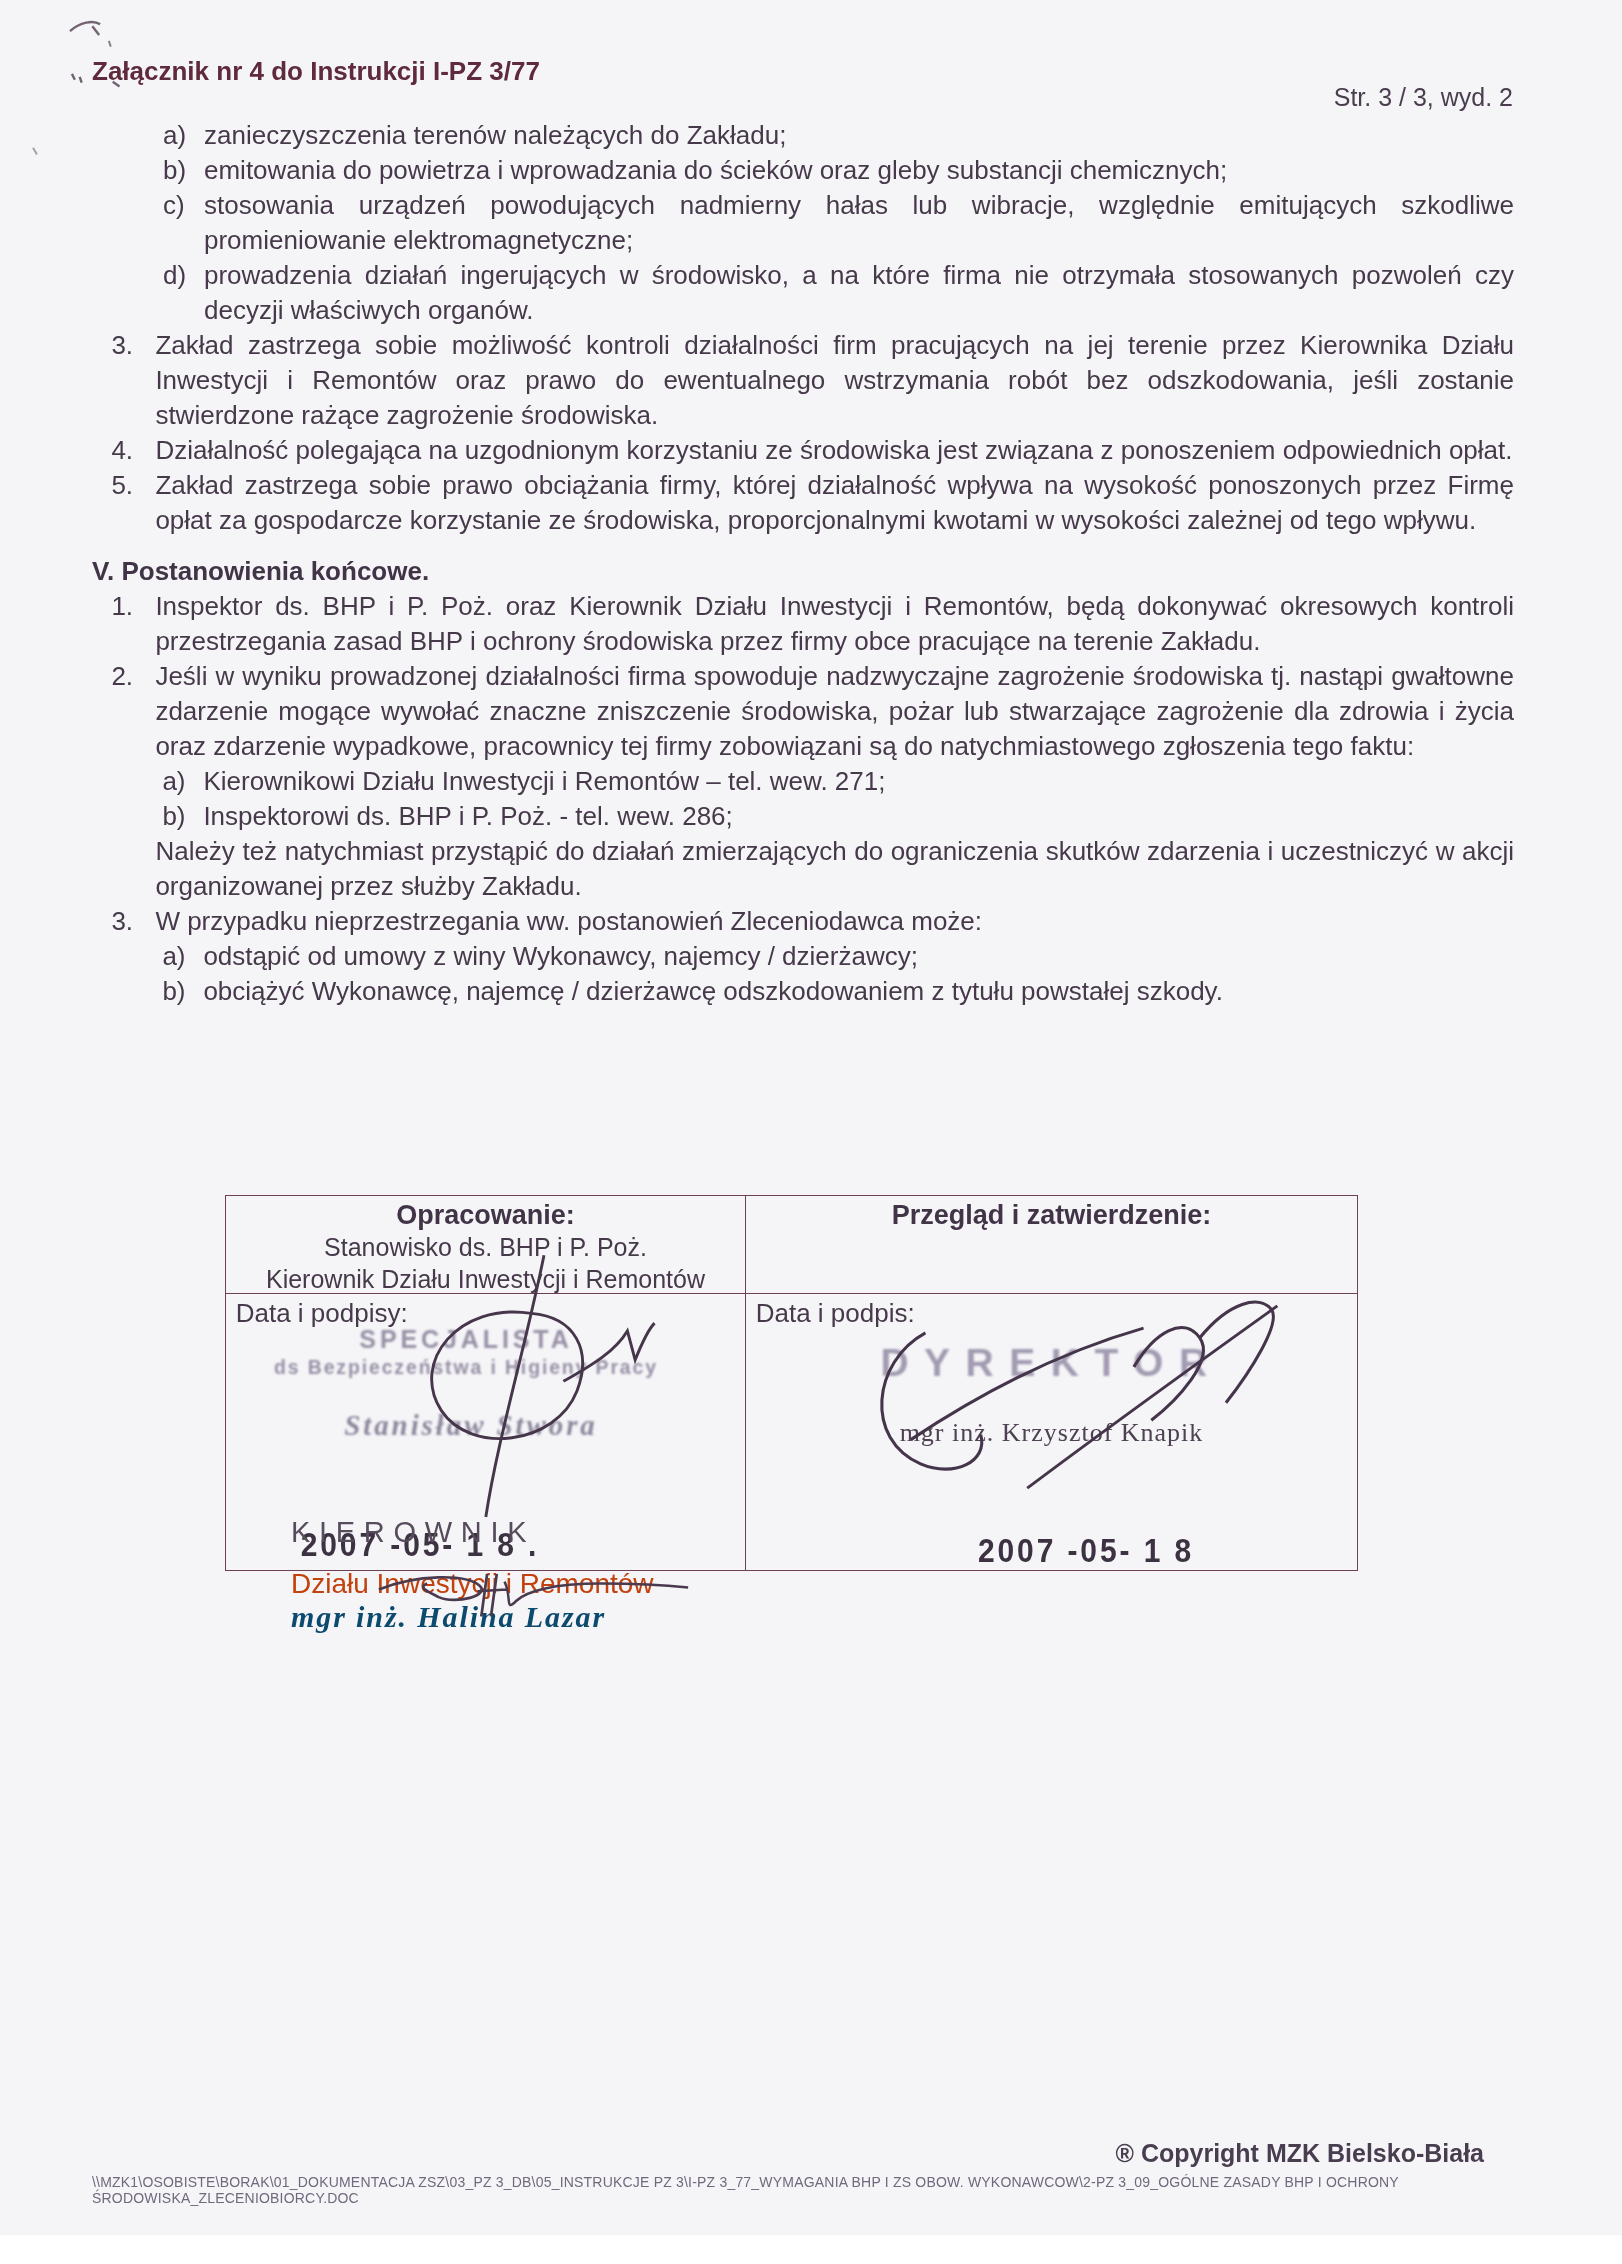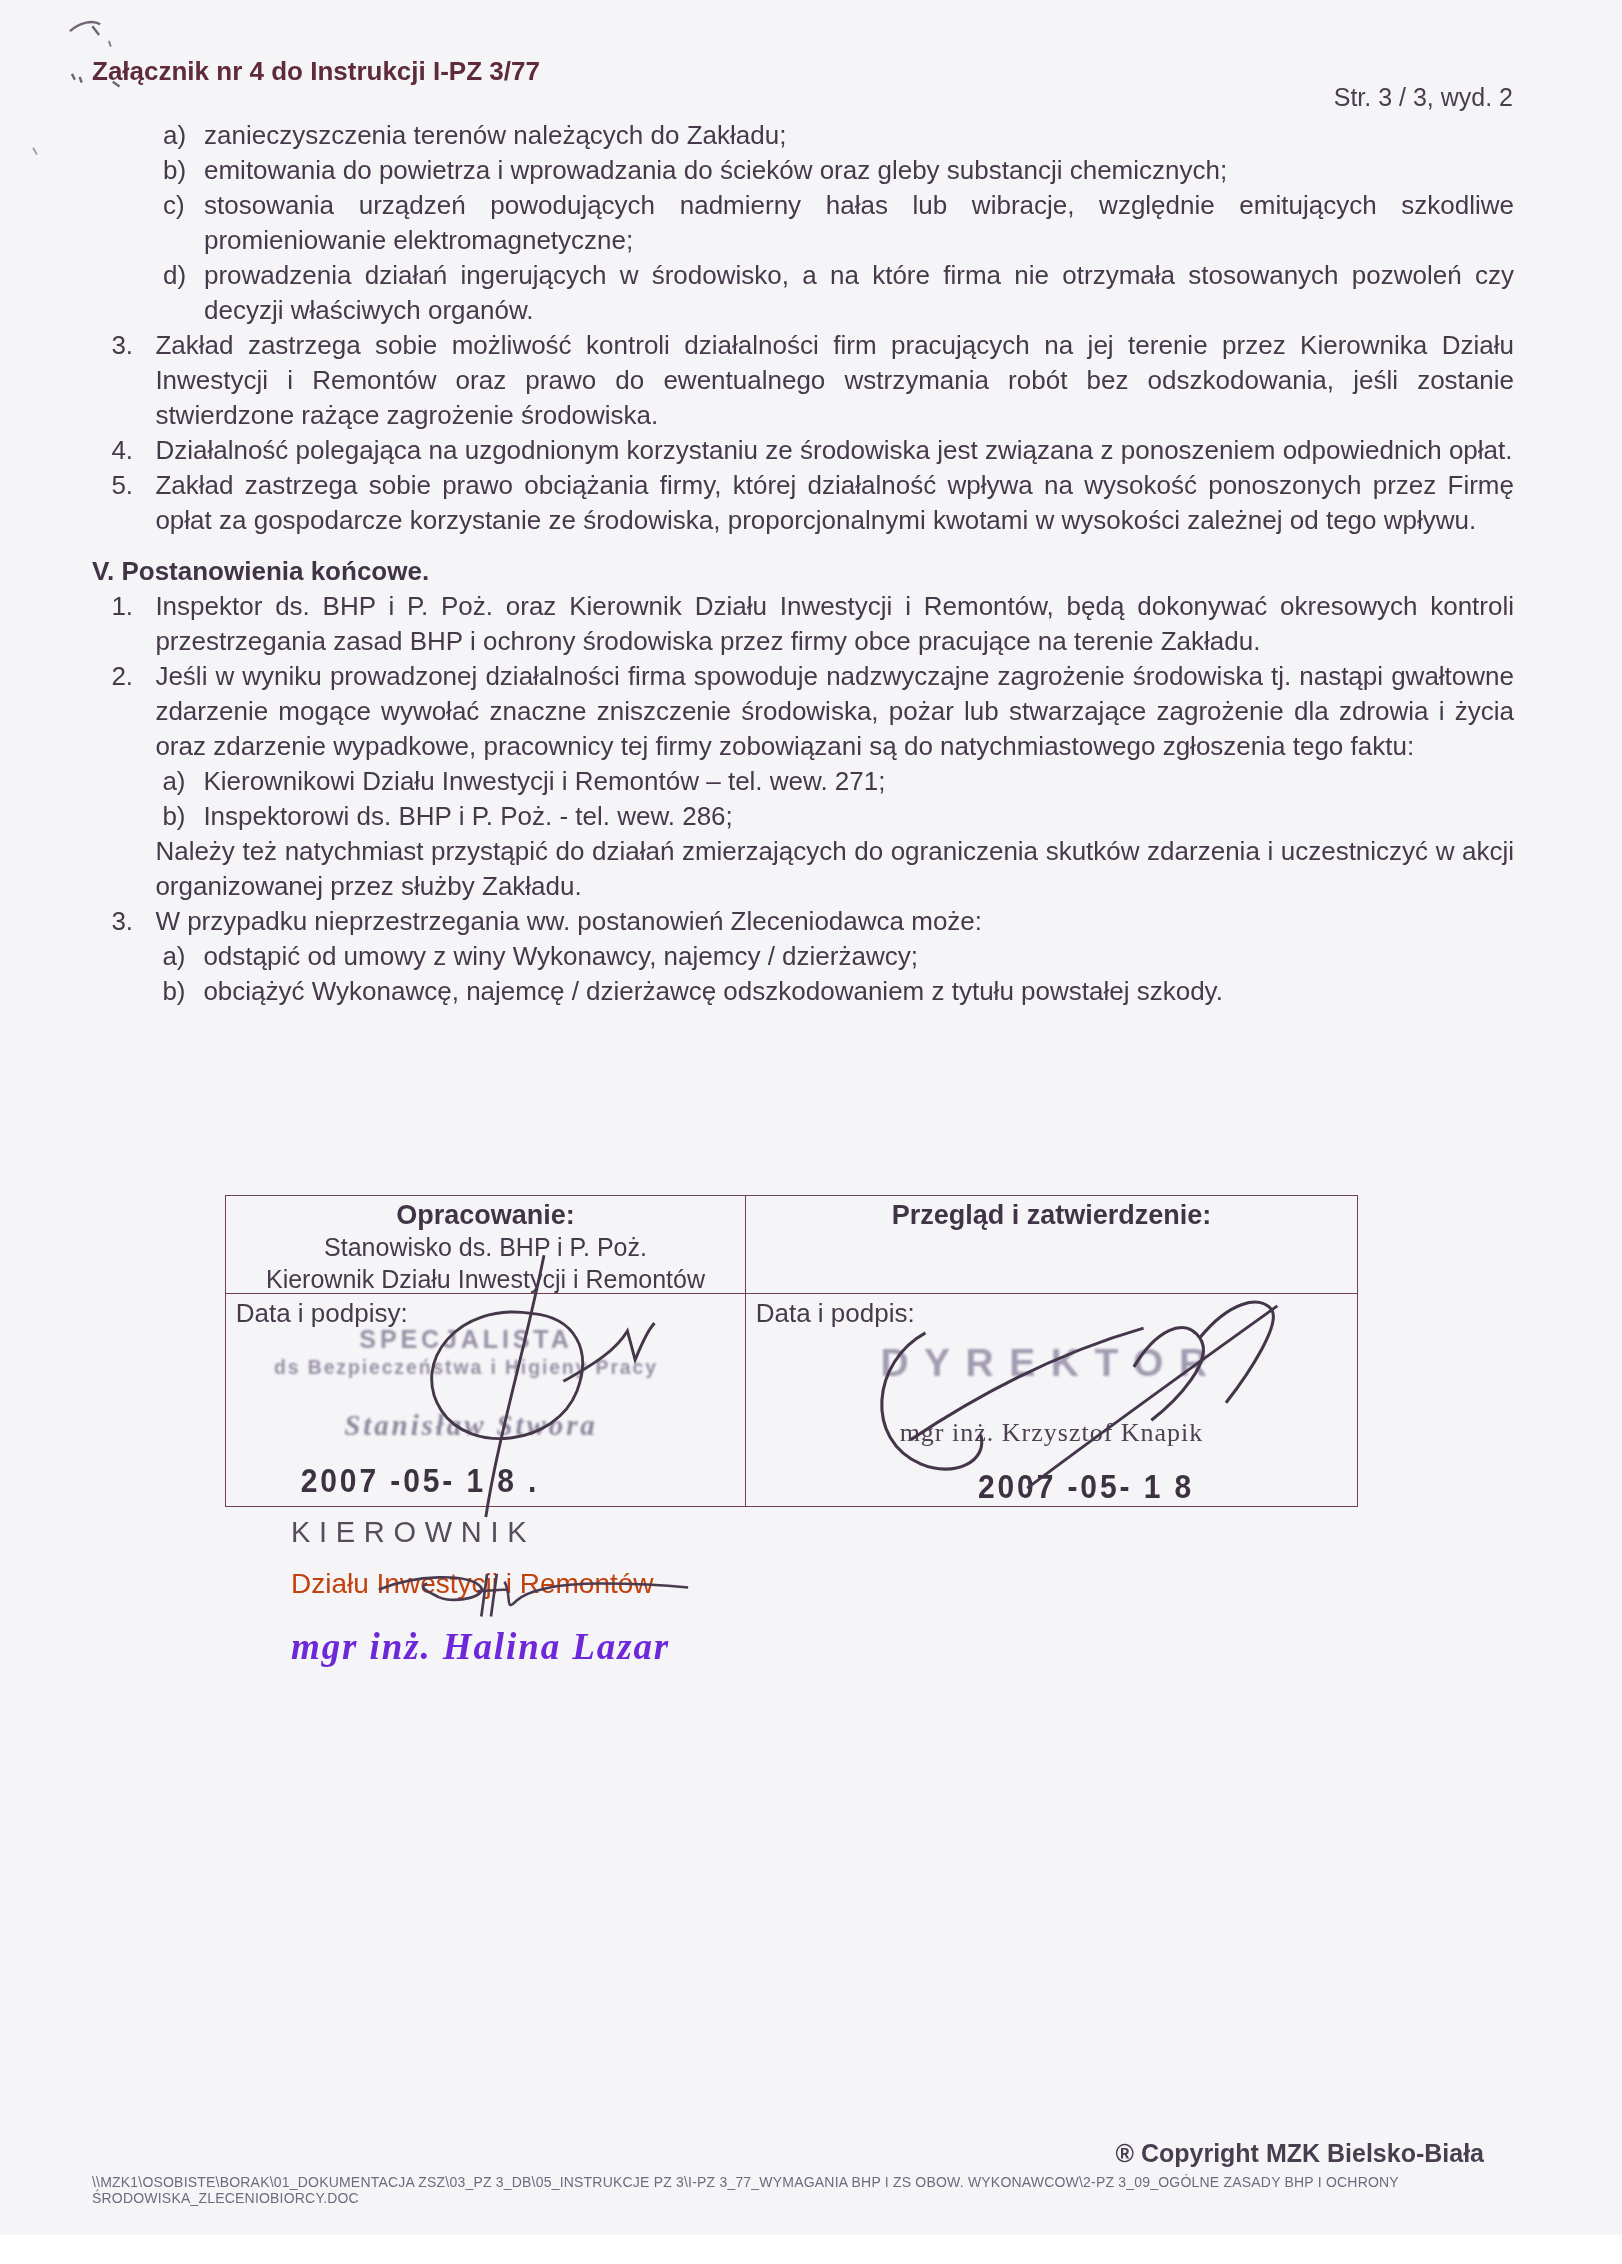--- a/index.html
+++ b/index.html
@@ -25,21 +25,21 @@
   .abcd{padding-left:71px;}
   .abcd .m{width:41px;}
   .nums{padding-left:19.4px;}
   .nums .m{width:44px;}
   .v-head{font-weight:bold;color:#413447;margin:15.5px 0 0 0;font-size:26px;}
   .note{margin-left:44px;text-align:justify;}
   .sub{padding-left:51px;}
   .sub .m{width:41px;}
 
   
-  .apptable{position:absolute;left:225px;top:1195px;width:1133px;height:312px;
+  .apptable{position:absolute;left:225px;top:1195px;width:1133px;height:376px;
     border:1.9px solid #6d4254;box-sizing:border-box;display:flex;flex-direction:column;}
   .t-row{display:flex;}
   .t-row.head{height:98px;border-bottom:1.9px solid #6d4254;box-sizing:border-box;}
   .t-row.body{flex:1;}
   .t-cell{box-sizing:border-box;position:relative;}
   .t-cell.l{width:520px;border-right:1.9px solid #6d4254;}
   .t-cell.r{flex:1;}
   .t-title{font-weight:bold;font-size:27px;text-align:center;margin-top:3.9px;color:#413447;}
   .t-line{font-size:25px;text-align:center;line-height:32px;color:#46394a;}
   .t-label{position:absolute;left:9.7px;top:3.9px;font-size:26px;color:#46394a;}
@@ -59,22 +59,22 @@
     font-size:39px;font-weight:bold;letter-spacing:15.5px;color:#a29bb1;filter:blur(1.1px);}
   .dir-name{position:absolute;left:0;right:0;top:124px;text-align:center;
     font-family:"Liberation Serif", serif;font-size:26px;
     color:#4e4152;filter:blur(0.4px);letter-spacing:1px;}
   .sig-svg{position:absolute;pointer-events:none;}
 
   
   .kier{position:absolute;left:291px;top:1516px;width:485px;}
   .kier .k1{font-size:29px;letter-spacing:8.7px;color:#574c5c;}
   .kier .k2{font-size:28px;color:#c2410c;margin-top:19px;}
-  .kier .k-name{margin-top:25px;font-family:"Liberation Serif", serif;font-style:italic;
-    font-weight:bold;font-size:37px;color:#6d28d9;letter-spacing:1.9px;}
+  .kier .k-name{font-family:"Liberation Serif", serif;font-style:italic;
+    font-weight:bold;font-size:30px;color:#0c4a6e;letter-spacing:1.9px;}
 
   
   .f-path{position:absolute;left:92px;top:2174px;font-size:14px;color:#70687c;letter-spacing:0.2px;}
   .f-copy{position:absolute;right:138px;top:2139px;font-size:25px;font-weight:bold;color:#493e4f;}
 
   .pen-marks{position:absolute;left:0;top:0;}
 </style>
 </head>
 <body>
 

